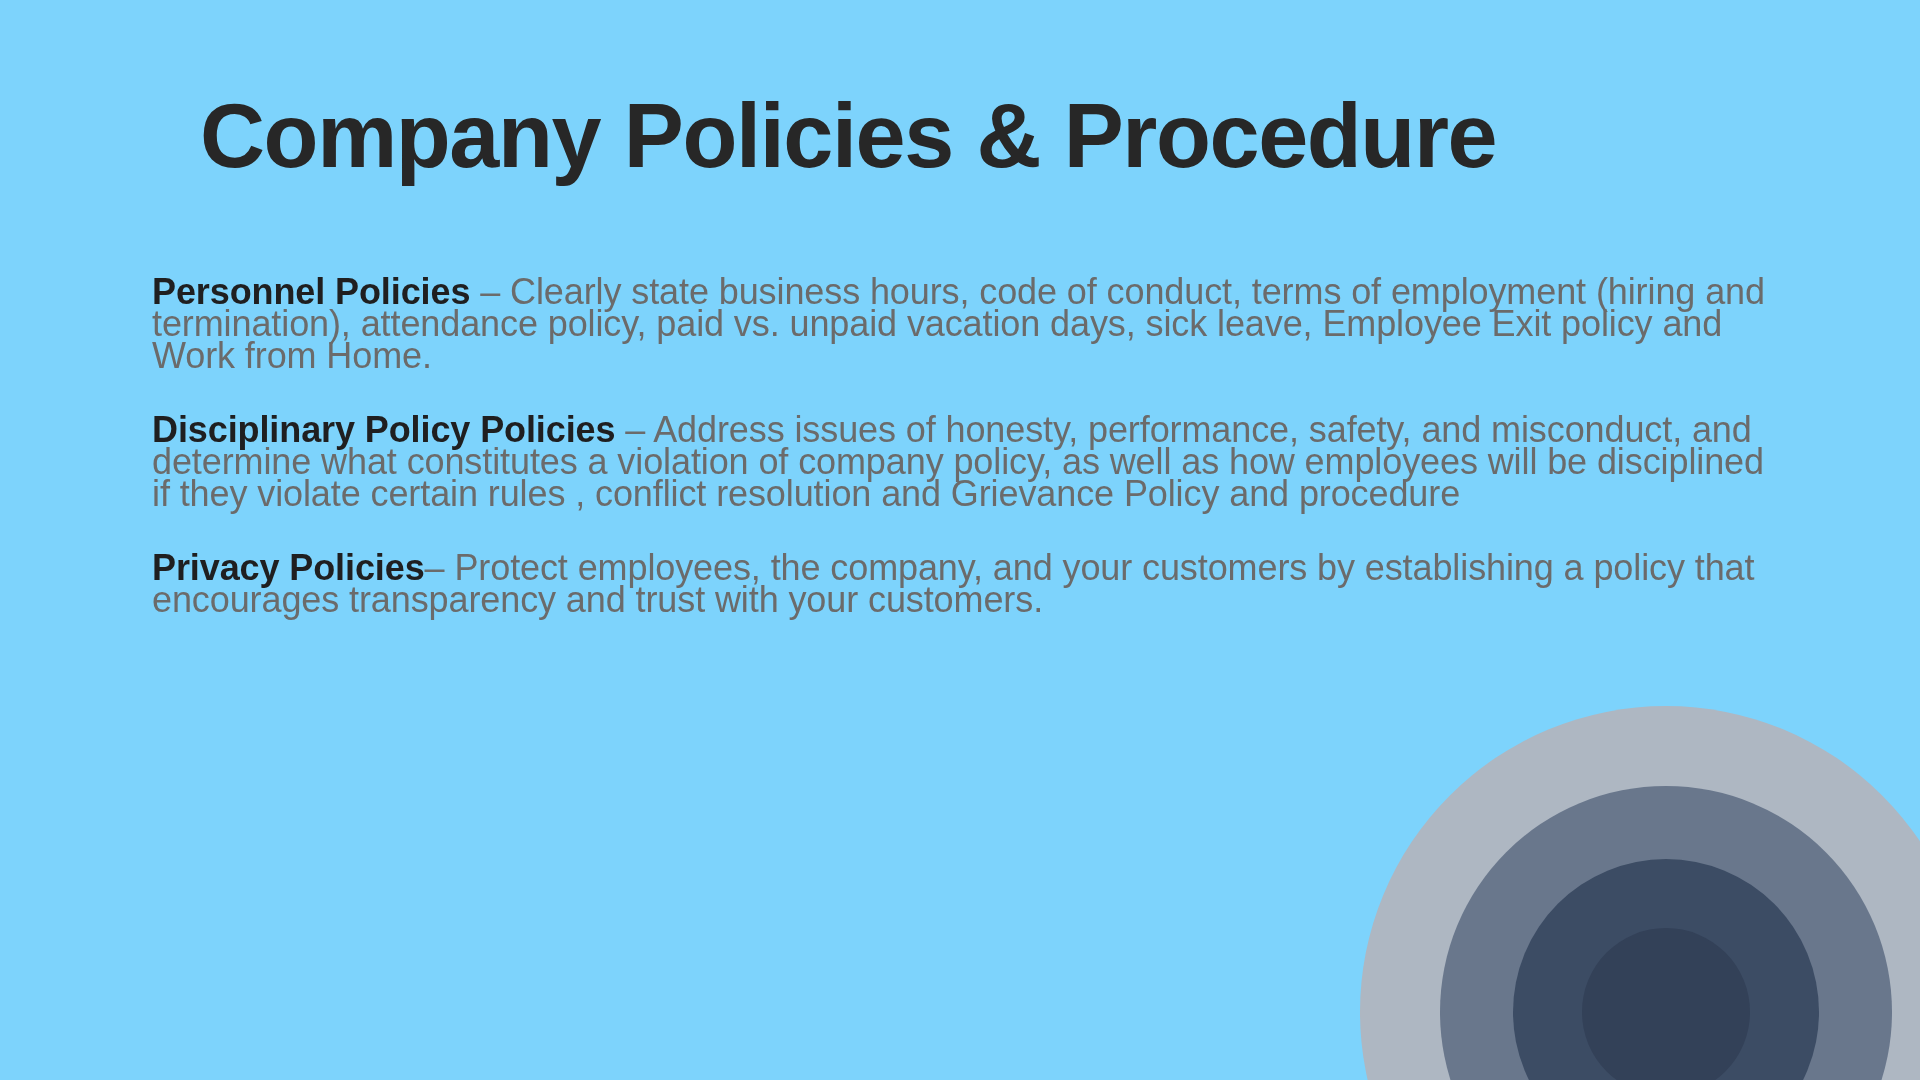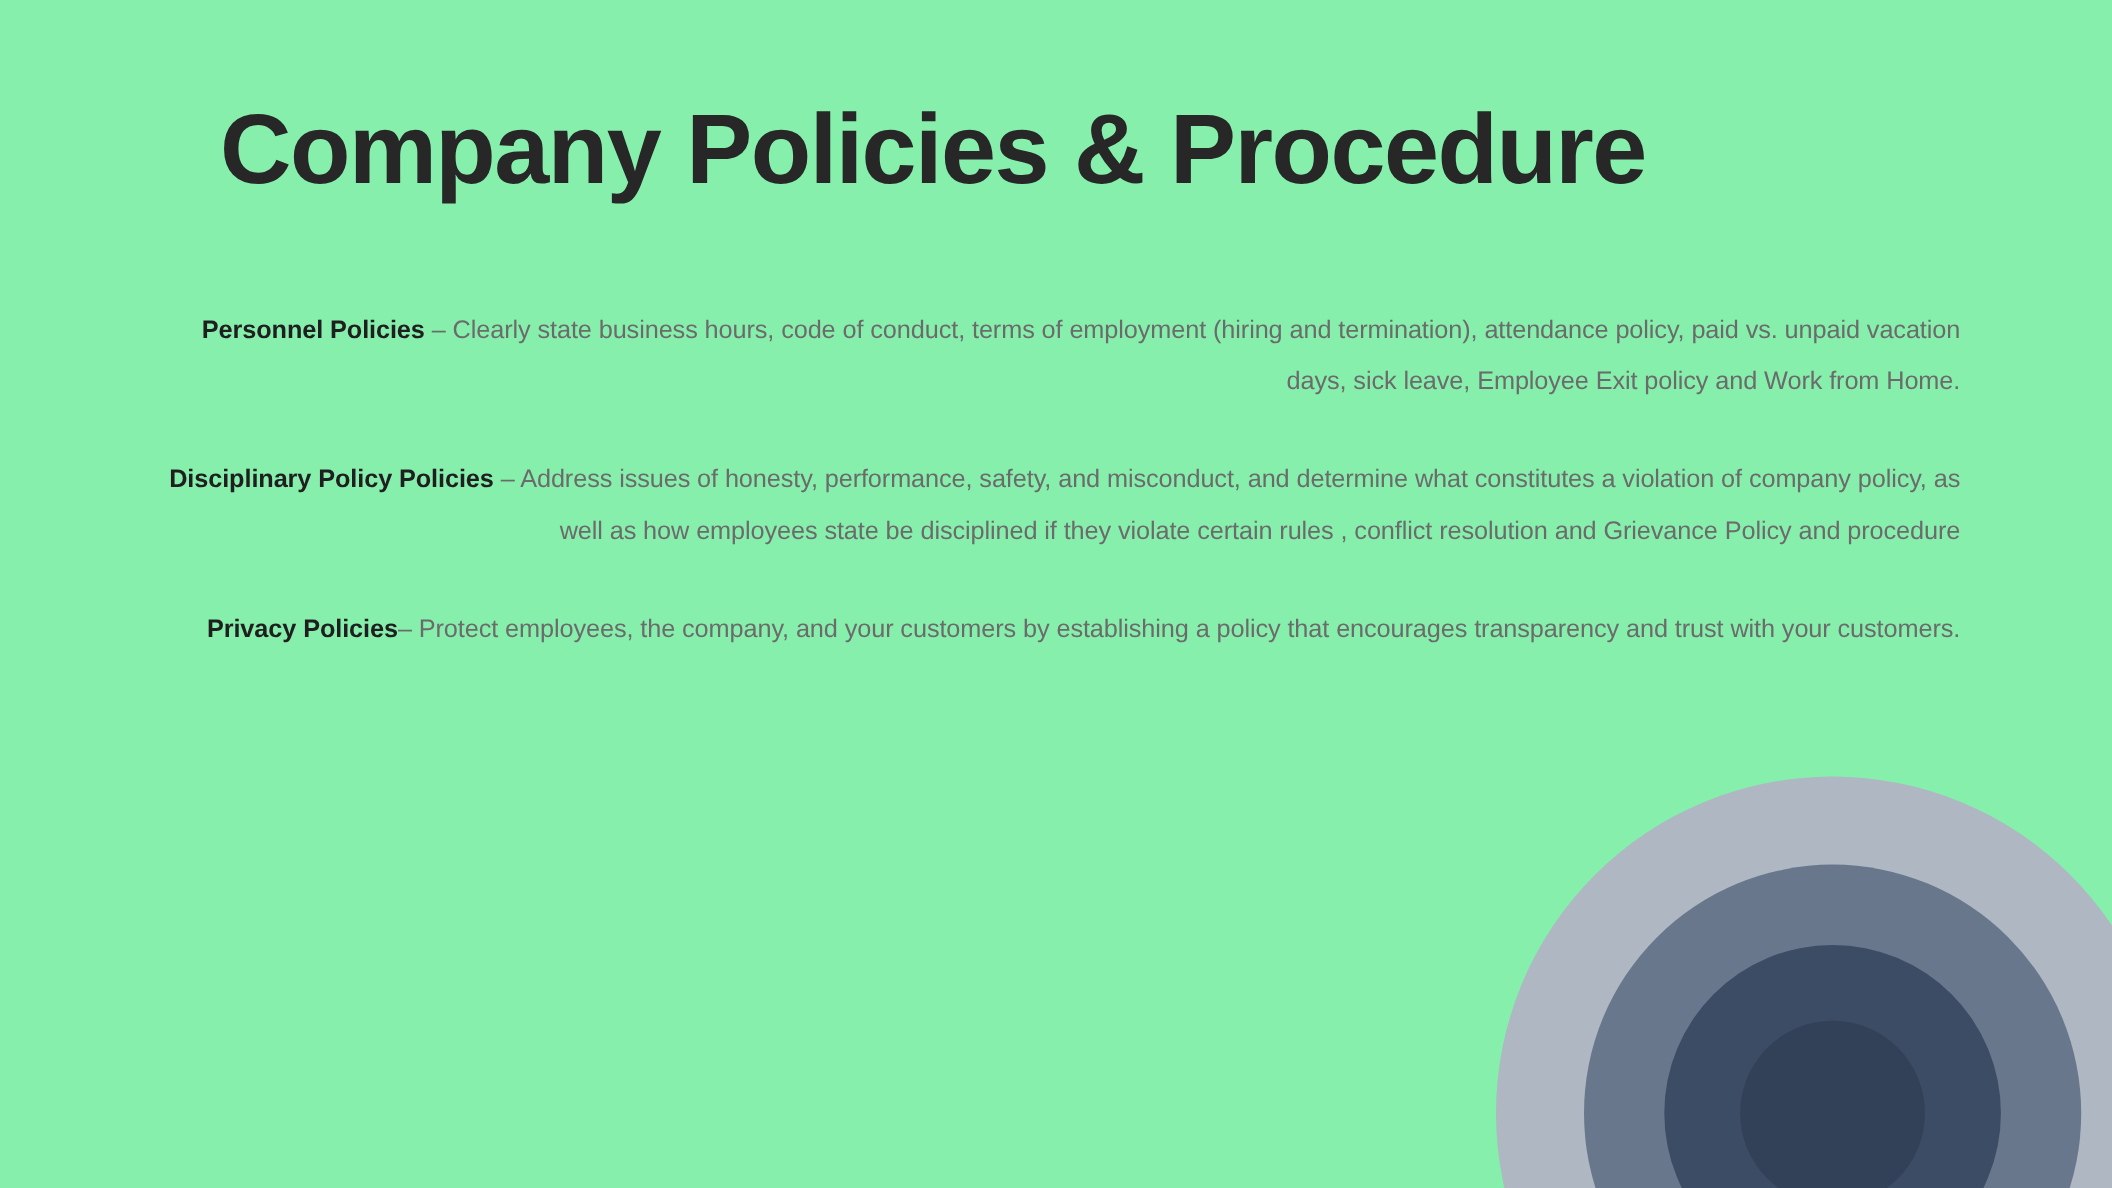--- a/index.html
+++ b/index.html
@@ -12,21 +12,21 @@
     height: 1080px;
     background: #ffffff;
     font-family: "Liberation Sans", sans-serif;
     overflow: hidden;
   }
 
   .slide {
     position: relative;
     width: 1920px;
     height: 1080px;
-    background: #86efac;
+    background: #7dd3fc;
     overflow: hidden;
   }
 
   
   .decor {
     position: absolute;
     right: -52px;
     bottom: -238px;
     width: 612px;
     height: 612px;
@@ -65,26 +65,25 @@
   .content {
     position: absolute;
     left: 152px;
     top: 276px;
     width: 1630px;
     z-index: 2;
   }
 
   .policy-block {
     margin: 0 0 42px 0;
-    font-size: 23px;
-    line-height: 47px;
+    font-size: 36px;
+    line-height: 32px;
     color: #6b6b6b;
     letter-spacing: -0.1px;
     font-weight: 400;
-    text-align: right;
   }
   .policy-block:last-child {
     margin-bottom: 12px;
   }
   .policy-term {
     font-weight: 700;
     color: #1f1f20;
   }
   .policy-dash {
     color: #6b6b6b;
@@ -102,21 +101,21 @@
 
   <h1 class="title">Company Policies &amp; Procedure</h1>
 
   <div class="content">
 
     <p class="policy-block">
       <span class="policy-term">Personnel Policies</span><span class="policy-dash"> – </span><span class="policy-desc">Clearly state business hours, code of conduct, terms of employment (hiring and termination), attendance policy, paid vs. unpaid vacation days, sick leave, Employee Exit policy and Work from Home.</span>
     </p>
 
     <p class="policy-block">
-      <span class="policy-term">Disciplinary Policy Policies</span><span class="policy-dash"> – </span><span class="policy-desc">Address issues of honesty, performance, safety, and misconduct, and determine what constitutes a violation of company policy, as well as how employees state be disciplined if they violate certain rules , conflict resolution and Grievance Policy and procedure</span>
+      <span class="policy-term">Disciplinary Policy Policies</span><span class="policy-dash"> – </span><span class="policy-desc">Address issues of honesty, performance, safety, and misconduct, and determine what constitutes a violation of company policy, as well as how employees will be disciplined if they violate certain rules , conflict resolution and Grievance Policy and procedure</span>
     </p>
 
 
     <p class="policy-block">
       <span class="policy-term">Privacy Policies</span><span class="policy-dash">– </span><span class="policy-desc">Protect employees, the company, and your customers by establishing a policy that encourages transparency and trust with your customers.</span>
     </p>
 
   </div>
 
   <div class="decor">

